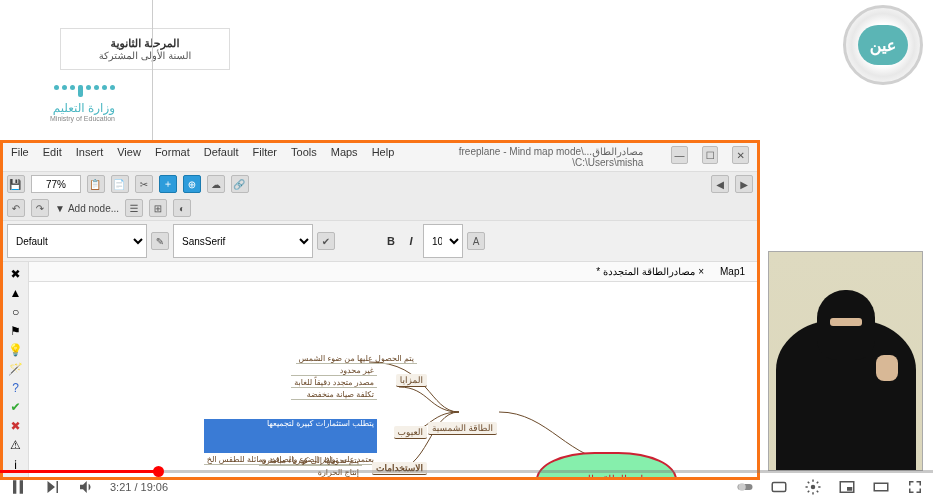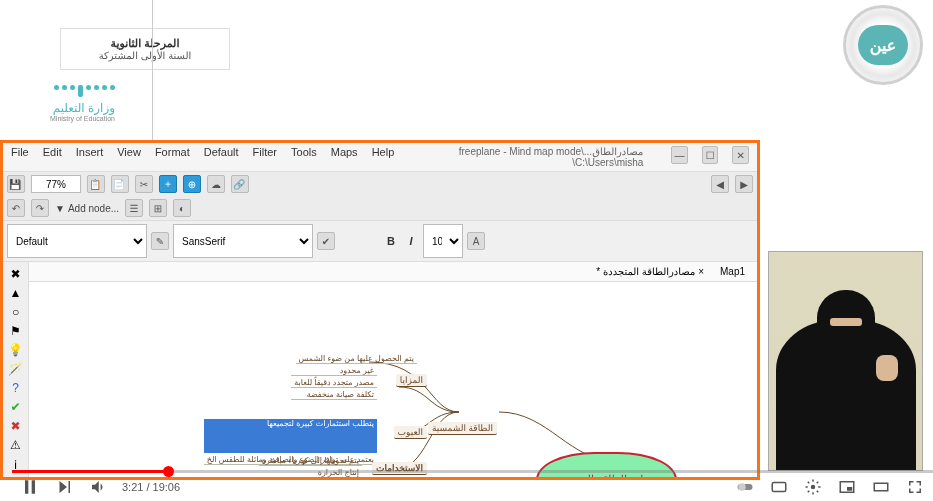--- a/index.html
+++ b/index.html
@@ -55,21 +55,21 @@
 
 
 .presenter { position: absolute; right: 10px; bottom: 30px; width: 155px; height: 220px; background: linear-gradient(#dedac0, #dcd7bc); border: 1px solid #aaa; display: flex; align-items: flex-end; justify-content: center; overflow: hidden; }
 .person { width: 140px; height: 190px; position: relative; }
 .person .body { position: absolute; bottom: 0; left: 0; right: 0; height: 150px; background: #111; border-radius: 60px 60px 0 0 / 50px 50px 0 0; }
 .person .head { position: absolute; top: 10px; left: 41px; width: 58px; height: 70px; background: #111; border-radius: 28px 28px 20px 20px; }
 .person .eyes { position: absolute; top: 38px; left: 54px; width: 32px; height: 8px; background: #d8b896; border-radius: 3px; }
 .person .hand { position: absolute; top: 75px; right: 18px; width: 22px; height: 26px; background: #d8b896; border-radius: 8px; }
 
 
-.yt { position: absolute; bottom: 0; left: 12px; right: 0; height: 16px; background: rgba(0,0,0,0); }
+.yt { position: absolute; bottom: 0; left: 0; right: 0; height: 16px; background: rgba(0,0,0,0); }
 .progress { position: absolute; bottom: 28px; left: 0; right: 0; height: 3px; background: rgba(120,120,120,0.4); }
 .progress .played { height: 100%; width: 17%; background: #ff0000; position: relative; }
 .progress .played::after { content: ''; position: absolute; right: -5px; top: -4px; width: 11px; height: 11px; border-radius: 50%; background: #ff0000; }
 .yt-row { position: absolute; bottom: 0; left: 0; right: 0; height: 28px; display: flex; align-items: center; padding: 0 8px; gap: 14px; color: #fff; font-size: 11px; }
 .yt-row .spacer { flex: 1; }
 .yt-icon { width: 20px; height: 20px; display: flex; align-items: center; justify-content: center; }
 .yt-icon svg { fill: #555; }
 </style>
 </head>
 <body>

